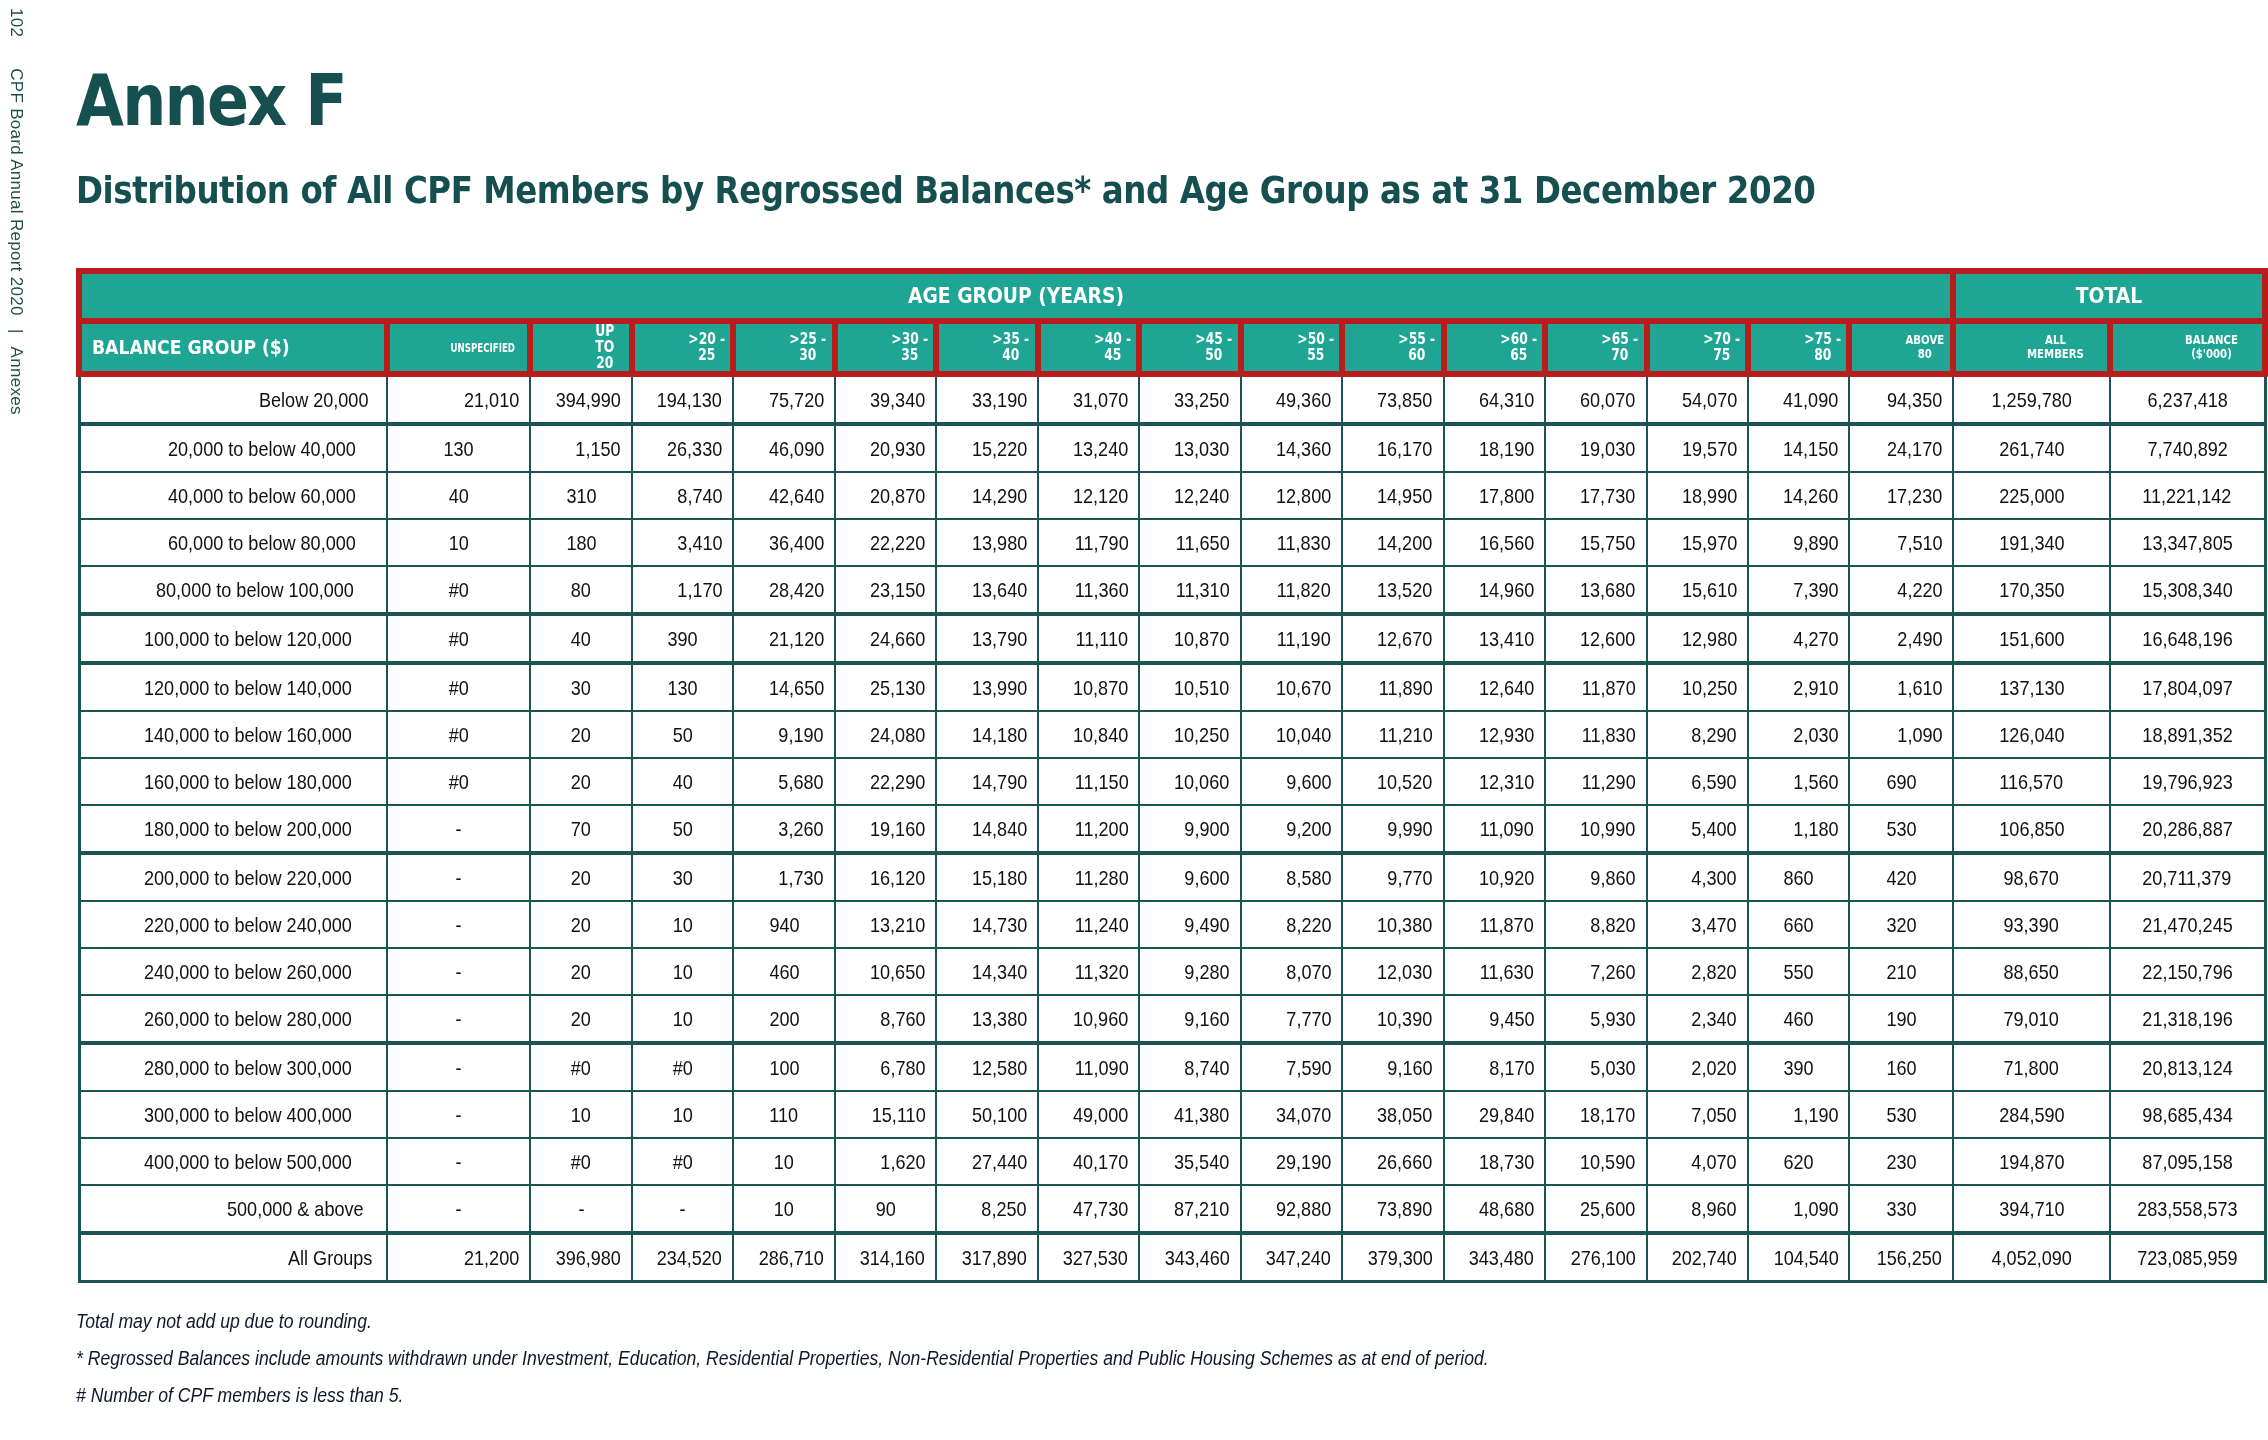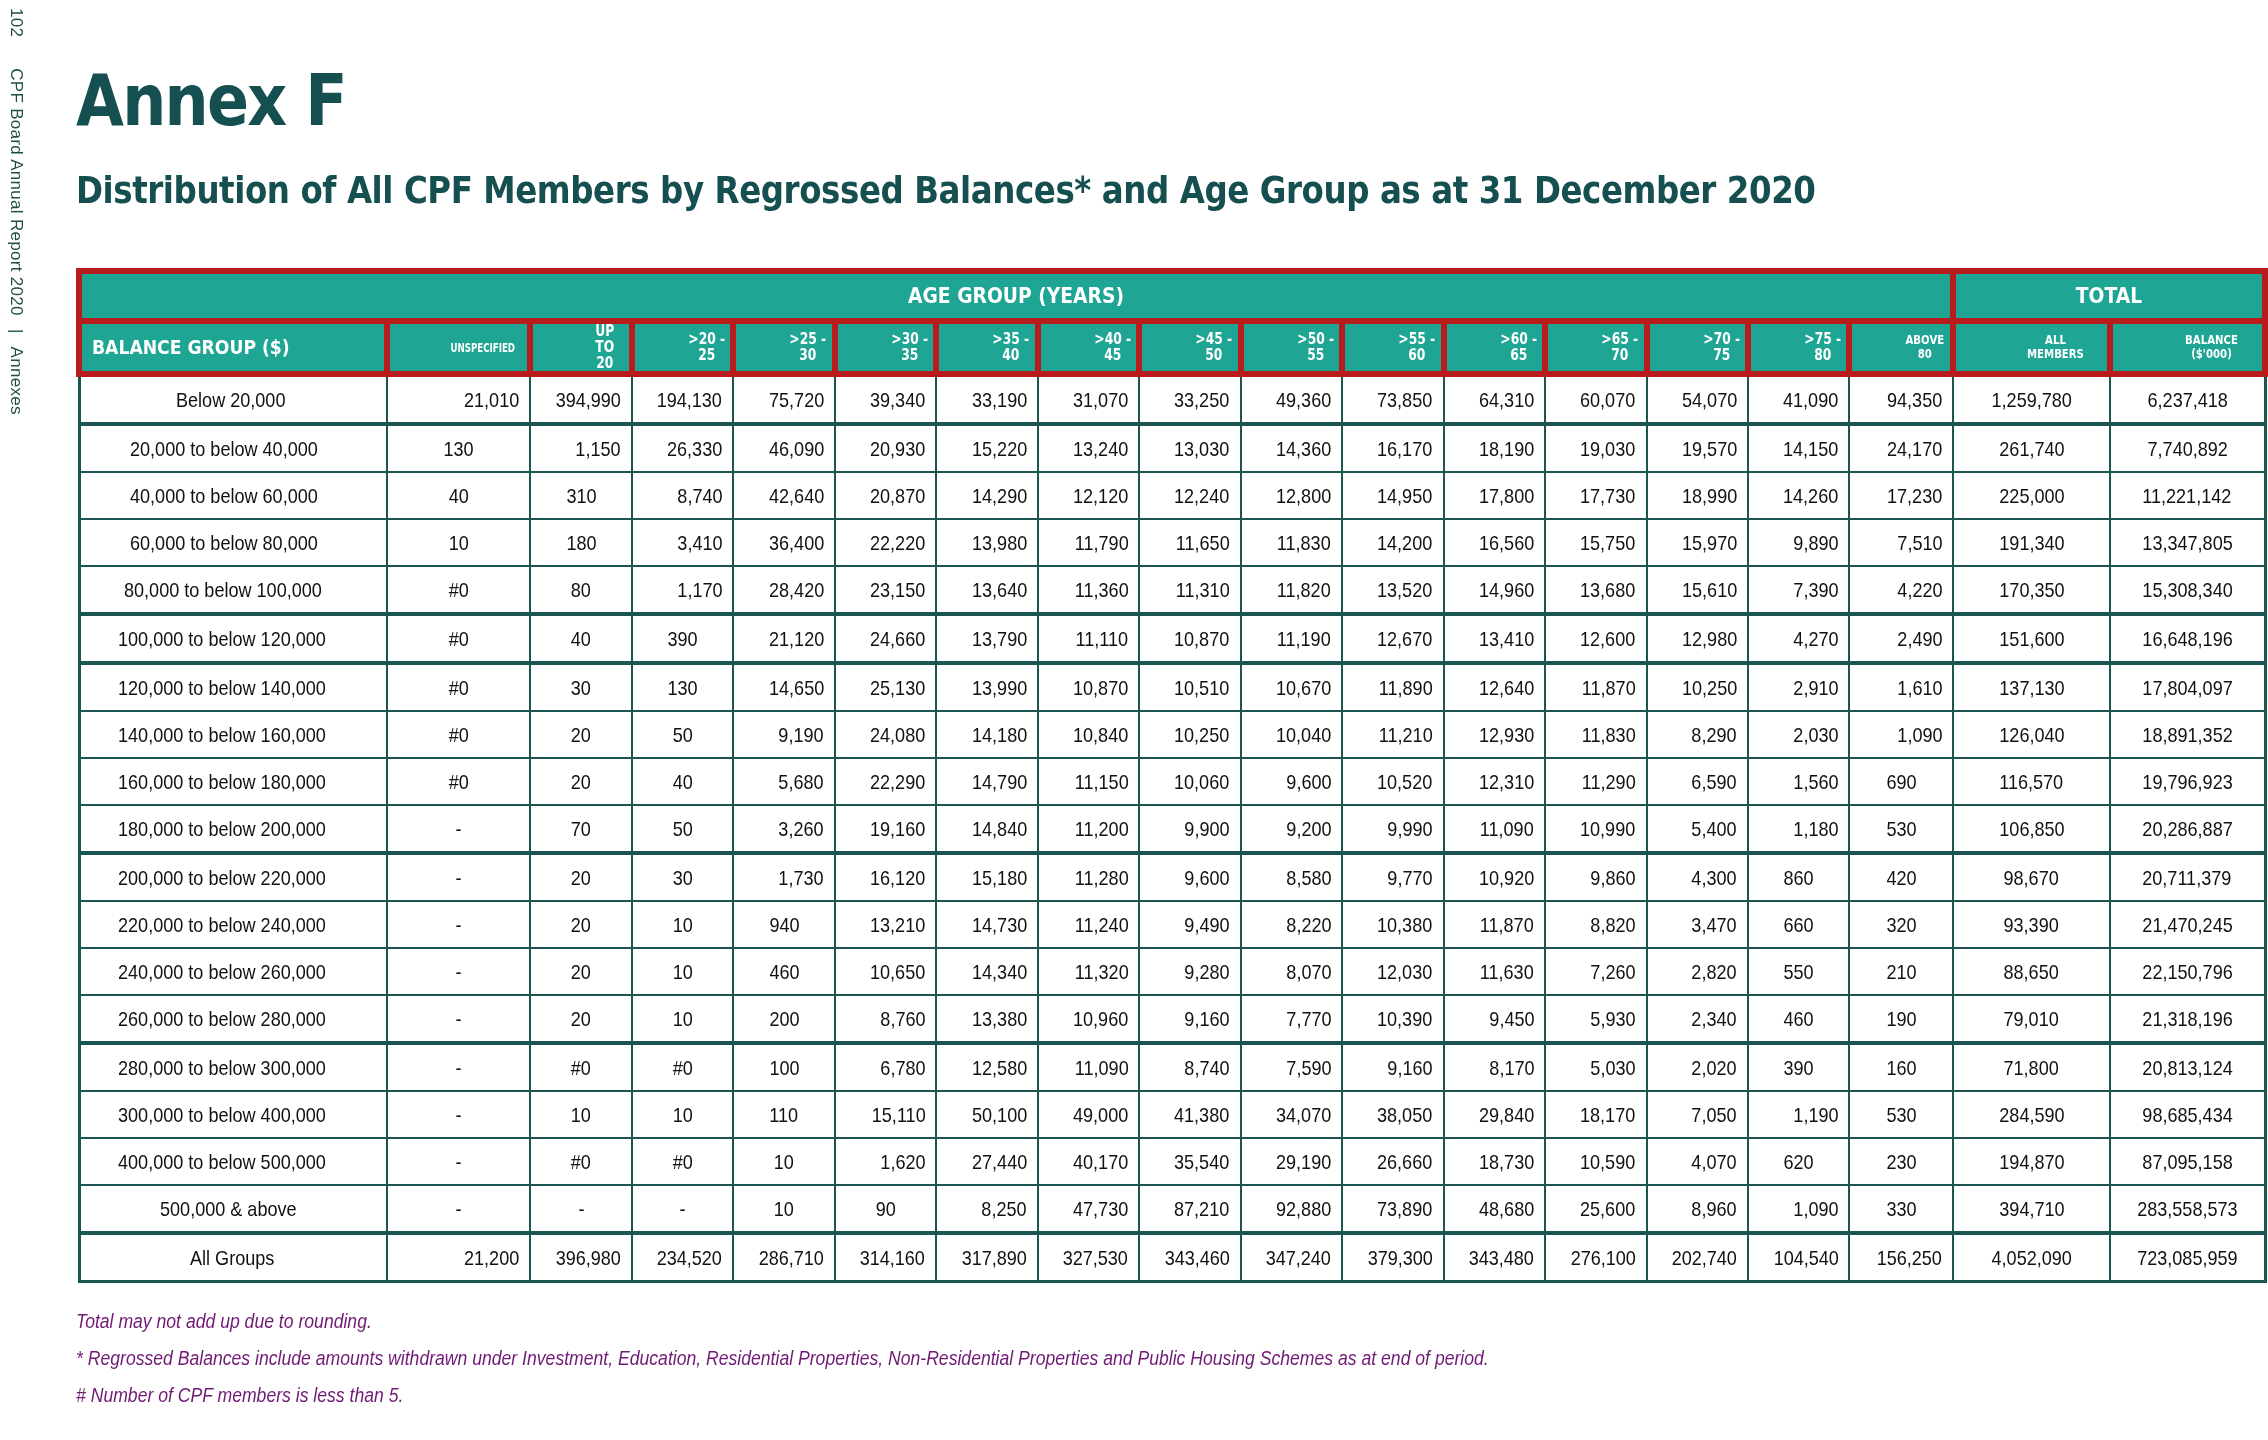--- a/index.html
+++ b/index.html
@@ -48,29 +48,29 @@
   tr.h2 th.group-h { text-align: left; padding-left: 10px; font-size: 20px; }
   tr.h2 th.group-h span { transform: scaleX(0.86); transform-origin: left center; }
   tr.h2 th.small span { font-size: 13px; transform: scaleX(0.78); }
   tr.h2 th.tiny span { font-size: 12px; transform: scaleX(0.72); }
   td {
     border: 2px solid #1b5551; height: 45px; padding: 0;
     font-family: "Liberation Sans", sans-serif; font-size: 21px; color: #111;
     text-align: center; vertical-align: middle; white-space: nowrap;
   }
   td span { display: inline-block; transform: scaleX(0.86); }
-  td.label { text-align: center; padding-left: 12px; }
+  td.label { text-align: right; padding-left: 12px; }
   td.label span { transform-origin: left center; }
   td.num { text-align: right; padding-right: 10px; }
   td.num span { transform-origin: right center; }
   tbody tr.thick td { border-top-width: 4px; }
   .notes {
     position: absolute; left: 76px; top: 1310px;
     font-family: "Liberation Sans", sans-serif; font-style: italic;
-    font-size: 20px; color: #701a75;
+    font-size: 20px; color: #0f172a;
   }
   .notes p { margin: 0 0 14px 0; white-space: nowrap; transform: scaleX(0.88); transform-origin: left center; }
 </style>
 </head>
 <body>
 
 <div class="side">
   <span class="pg">102</span>
   <span>CPF Board Annual Report 2020</span>
   <span class="sep">|</span>

